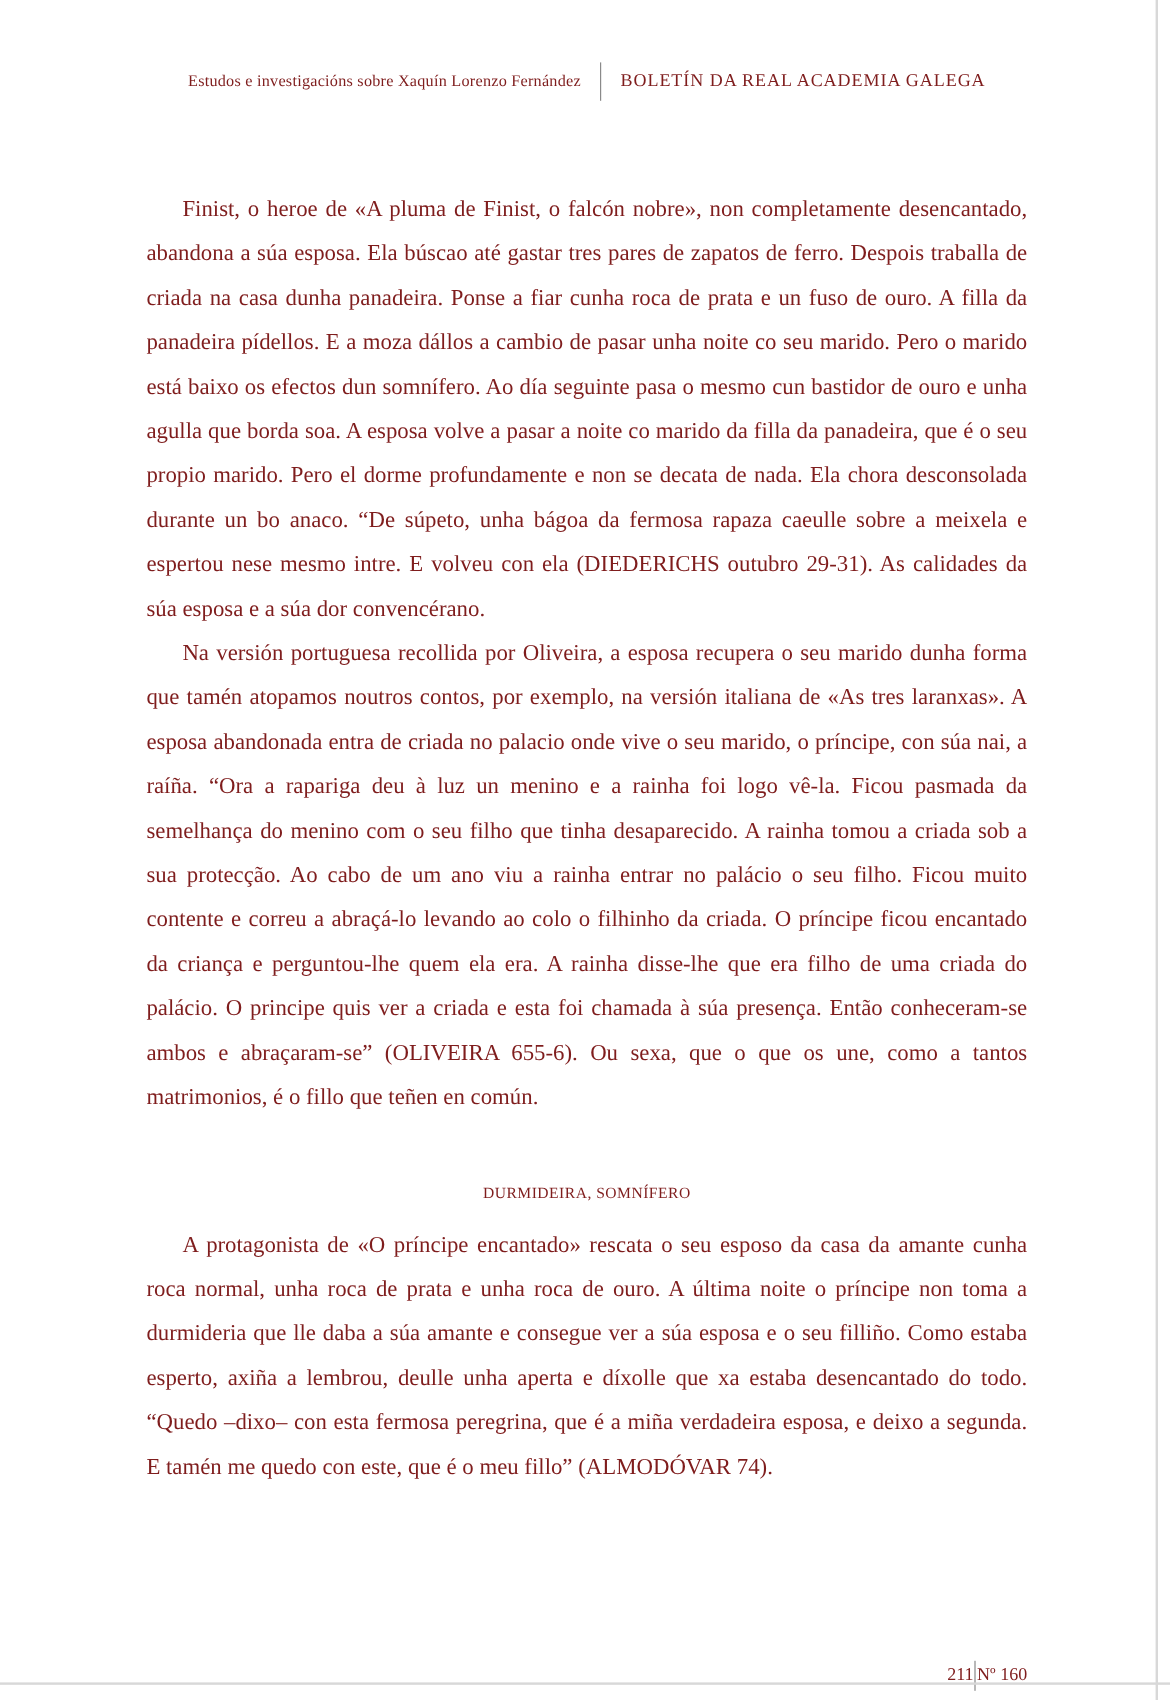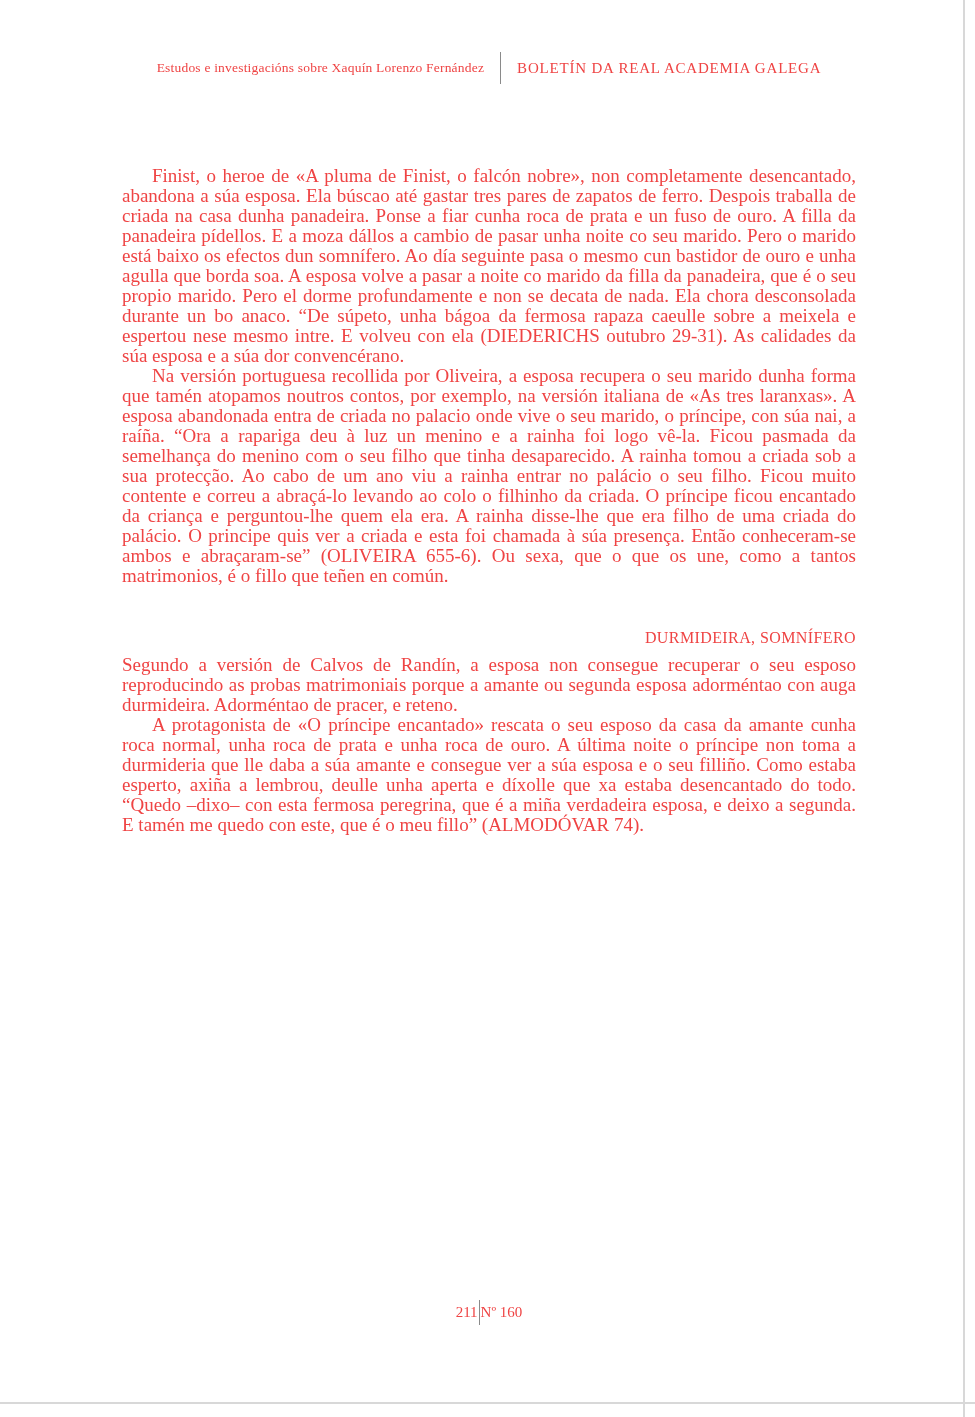--- a/index.html
+++ b/index.html
@@ -6,21 +6,21 @@
     margin: 0;
     padding: 0;
     background: #ffffff;
   }
   .page {
     position: relative;
     width: 975px;
     height: 1417px;
     background: #ffffff;
     font-family: "Liberation Serif", serif;
-    color: #ef4444;
+    color: #7f1d1d;
     overflow: hidden;
   }
   .page-header {
     position: absolute;
     top: 52px;
     left: 122px;
     width: 734px;
     display: flex;
     align-items: center;
     justify-content: center;
@@ -37,48 +37,48 @@
     white-space: nowrap;
   }
   .header-divider {
     width: 1px;
     height: 32px;
     background: #8a8a8a;
     flex: 0 0 auto;
   }
   .page-body {
     position: absolute;
-    top: 166px;
+    top: 156px;
     left: 122px;
     width: 734px;
     text-align: justify;
     font-size: 19px;
-    line-height: 20px;
+    line-height: 37px;
   }
   .para {
     margin: 0;
   }
   .para.indent {
     text-indent: 30px;
   }
   .section-heading {
     margin: 42px 0 7px 0;
-    font-size: 16px;
+    font-size: 13px;
     font-weight: normal;
     letter-spacing: 0.4px;
-    text-align: right;
+    text-align: center;
   }
   .page-footer {
     position: absolute;
-    top: 1300px;
+    top: 1384px;
     left: 122px;
     width: 734px;
     display: flex;
     align-items: center;
-    justify-content: center;
+    justify-content: flex-end;
     gap: 1px;
     font-size: 15px;
   }
   .footer-divider {
     width: 1px;
     height: 25px;
     background: #8a8a8a;
     flex: 0 0 auto;
   }
   .scan-edge-right {
@@ -106,21 +106,20 @@
   <header class="page-header">
     <span class="header-left">Estudos e investigacións sobre Xaquín Lorenzo Fernández</span>
     <span class="header-divider"></span>
     <span class="header-right">BOLETÍN DA REAL ACADEMIA GALEGA</span>
   </header>
 
   <main class="page-body">
     <p class="para indent">Finist, o heroe de «A pluma de Finist, o falcón nobre», non completamente desencantado, abandona a súa esposa. Ela búscao até gastar tres pares de zapatos de ferro. Despois traballa de criada na casa dunha panadeira. Ponse a fiar cunha roca de prata e un fuso de ouro. A filla da panadeira pídellos. E a moza dállos a cambio de pasar unha noite co seu marido. Pero o marido está baixo os efectos dun somnífero. Ao día seguinte pasa o mesmo cun bastidor de ouro e unha agulla que borda soa. A esposa volve a pasar a noite co marido da filla da panadeira, que é o seu propio marido. Pero el dorme profundamente e non se decata de nada. Ela chora desconsolada durante un bo anaco. “De súpeto, unha bágoa da fermosa rapaza caeulle sobre a meixela e espertou nese mesmo intre. E volveu con ela (DIEDERICHS outubro 29-31). As calidades da súa esposa e a súa dor convencérano.</p>
     <p class="para indent">Na versión portuguesa recollida por Oliveira, a esposa recupera o seu marido dunha forma que tamén atopamos noutros contos, por exemplo, na versión italiana de «As tres laranxas». A esposa abandonada entra de criada no palacio onde vive o seu marido, o príncipe, con súa nai, a raíña. “Ora a rapariga deu à luz un menino e a rainha foi logo vê-la. Ficou pasmada da semelhança do menino com o seu filho que tinha desaparecido. A rainha tomou a criada sob a sua protecção. Ao cabo de um ano viu a rainha entrar no palácio o seu filho. Ficou muito contente e correu a abraçá-lo levando ao colo o filhinho da criada. O príncipe ficou encantado da criança e perguntou-lhe quem ela era. A rainha disse-lhe que era filho de uma criada do palácio. O principe quis ver a criada e esta foi chamada à súa presença. Então conheceram-se ambos e abraçaram-se” (OLIVEIRA 655-6). Ou sexa, que o que os une, como a tantos matrimonios, é o fillo que teñen en común.</p>
     <h2 class="section-heading">DURMIDEIRA, SOMNÍFERO</h2>
-    <p class="para">Segundo a versión de Calvos de Randín, a esposa non consegue recuperar o seu esposo reproducindo as probas matrimoniais porque a amante ou segunda esposa adorméntao con auga durmideira. Adorméntao de pracer, e reteno.</p>
     <p class="para indent">A protagonista de «O príncipe encantado» rescata o seu esposo da casa da amante cunha roca normal, unha roca de prata e unha roca de ouro. A última noite o príncipe non toma a durmideria que lle daba a súa amante e consegue ver a súa esposa e o seu filliño. Como estaba esperto, axiña a lembrou, deulle unha aperta e díxolle que xa estaba desencantado do todo. “Quedo –dixo– con esta fermosa peregrina, que é a miña verdadeira esposa, e deixo a segunda. E tamén me quedo con este, que é o meu fillo” (ALMODÓVAR 74).</p>
   </main>
 
   <footer class="page-footer">
     <span class="footer-page">211</span>
     <span class="footer-divider"></span>
     <span class="footer-issue">Nº 160</span>
   </footer>
 
   <div class="scan-edge-right"></div>

